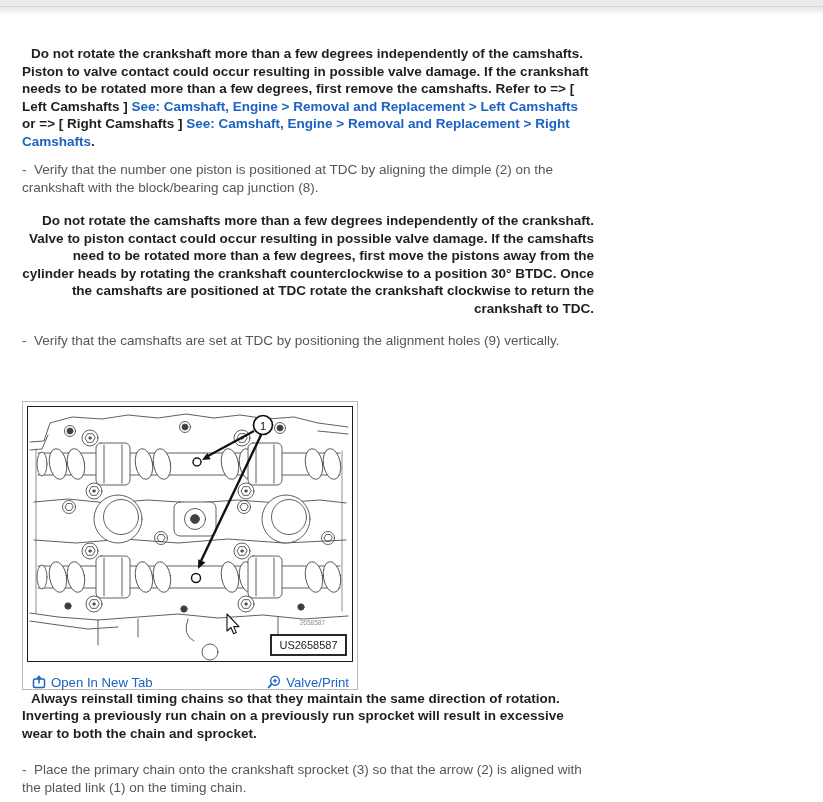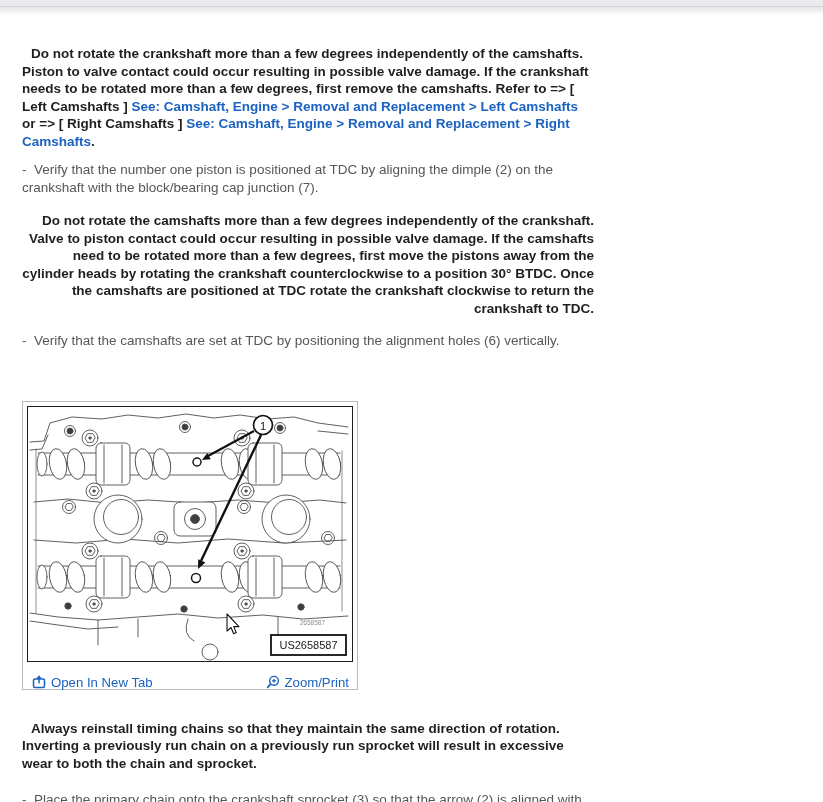--- a/index.html
+++ b/index.html
@@ -41,21 +41,21 @@
   .step {
     color: #565656;
     font-weight: 400;
     white-space: pre-wrap;
   }
   .m-w1 { margin-top: 30px; }
   .m-s1 { margin-top: 11px; }
   .m-w2 { margin-top: 16px; text-align: right; }
   .m-s2 { margin-top: 15px; }
   .m-fig { margin-top: 51px; }
-  .m-w3 { margin-top: 30px; }
+  .m-w3 { }
   .m-s3 { margin-top: 19px; }
 
   .figure-box {
     width: 336px;
     border: 1px solid #b9b9bc;
     background: #ffffff;
   }
   .fig-image {
     margin: 4px 4px 0 4px;
     border: 1px solid #1d1d1d;
@@ -86,25 +86,25 @@
 </head>
 <body>
 
 <div class="top-strip"></div>
 <div class="top-shadow"></div>
 
 <div class="content">
 
   <p class="para warning m-w1"><span>Do not rotate the crankshaft more than a few degrees independently of the camshafts. Piston to valve contact could occur resulting in possible valve damage. If the crankshaft needs to be rotated more than a few degrees, first remove the camshafts. Refer to =&gt; [ Left Camshafts ] </span><a href="#">See: Camshaft, Engine &gt; Removal and Replacement &gt; Left Camshafts</a><span> or =&gt; [ Right Camshafts ] </span><a href="#">See: Camshaft, Engine &gt; Removal and Replacement &gt; Right Camshafts</a><span>.</span></p>
 
-  <p class="para step m-s1">-  Verify that the number one piston is positioned at TDC by aligning the dimple (2) on the crankshaft with the block/bearing cap junction (7).</p>
+  <p class="para step m-s1">-  Verify that the number one piston is positioned at TDC by aligning the dimple (2) on the crankshaft with the block/bearing cap junction (8).</p>
 
   <p class="para warning m-w2">Do not rotate the camshafts more than a few degrees independently of the crankshaft. Valve to piston contact could occur resulting in possible valve damage. If the camshafts need to be rotated more than a few degrees, first move the pistons away from the cylinder heads by rotating the crankshaft counterclockwise to a position 30° BTDC. Once the camshafts are positioned at TDC rotate the crankshaft clockwise to return the crankshaft to TDC.</p>
 
-  <p class="para step m-s2">-  Verify that the camshafts are set at TDC by positioning the alignment holes (6) vertically.</p>
+  <p class="para step m-s2">-  Verify that the camshafts are set at TDC by positioning the alignment holes (9) vertically.</p>
 
   <figure class="figure-box m-fig">
     <div class="fig-image">
       <svg viewBox="0 0 324 254" xmlns="http://www.w3.org/2000/svg">
 
         <g stroke="#4e4e4e" stroke-width="0.9" fill="none" stroke-linejoin="round" stroke-linecap="round">
 
           <path d="M8,42 V206" opacity="0.7"></path>
           <path d="M314,44 V204" opacity="0.7"></path>
 
@@ -220,21 +220,21 @@
         </svg>
         <span>Open In New Tab</span>
       </a>
       <a href="#" class="fig-link">
         <svg width="15" height="15" viewBox="0 0 15 15">
           <circle cx="9" cy="5.8" r="4.4" fill="none" stroke="#1b62c1" stroke-width="1.4"></circle>
           <line x1="7" y1="5.8" x2="11" y2="5.8" stroke="#1b62c1" stroke-width="1.2"></line>
           <line x1="9" y1="3.8" x2="9" y2="7.8" stroke="#1b62c1" stroke-width="1.2"></line>
           <line x1="5.6" y1="9.2" x2="2.2" y2="12.8" stroke="#1b62c1" stroke-width="1.8"></line>
         </svg>
-        <span>Zoom/Print</span>
+        <span>Valve/Print</span>
       </a>
     </div>
   </figure>
 
   <p class="para warning m-w3">Always reinstall timing chains so that they maintain the same direction of rotation. Inverting a previously run chain on a previously run sprocket will result in excessive wear to both the chain and sprocket.</p>
 
   <p class="para step m-s3">-  Place the primary chain onto the crankshaft sprocket (3) so that the arrow (2) is aligned with the plated link (1) on the timing chain.</p>
 
 </div>
 

